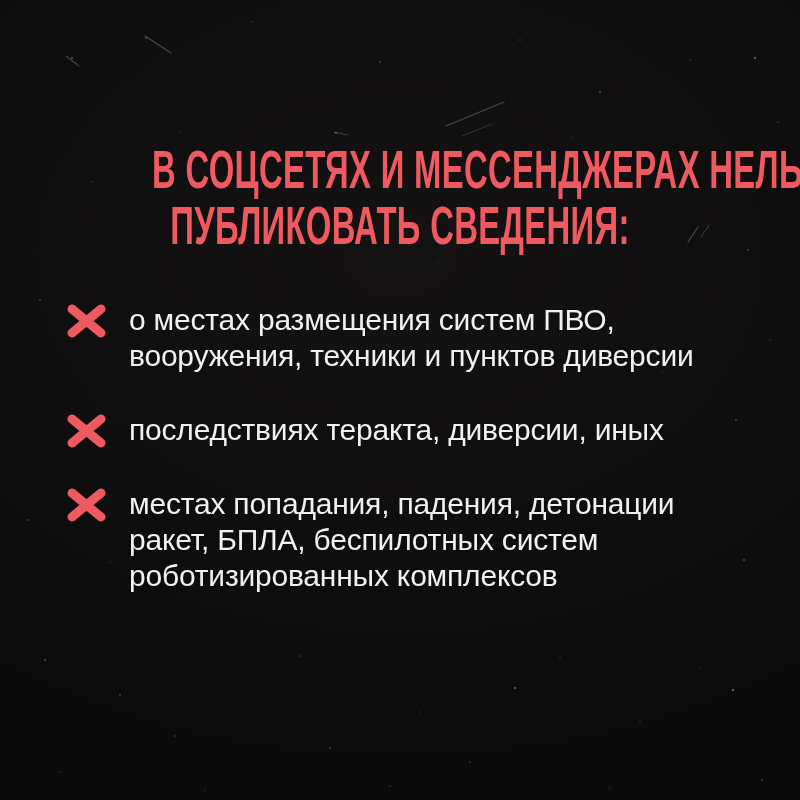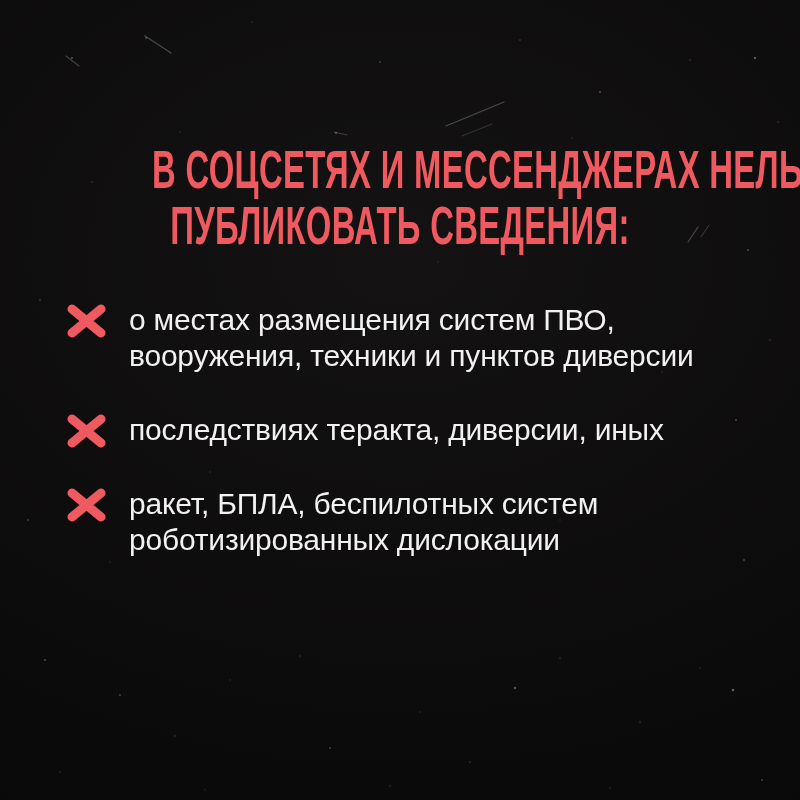--- a/index.html
+++ b/index.html
@@ -158,19 +158,20 @@
       </div>
     </li>
 
     <li class="item">
       <span class="x-icon">
         <svg width="41" height="34" viewBox="0 0 41 34">
           <path d="M6 5 L35 29 M35 5 L6 29" stroke="#ef5a61" stroke-width="9" stroke-linecap="round" fill="none"></path>
         </svg>
       </span>
       <div class="item-lines">
+        <div class="item-line">местах попадания, падения, детонации</div>
         <div class="item-line">ракет, БПЛА, беспилотных систем</div>
-        <div class="item-line">роботизированных дислокации</div>
+        <div class="item-line">роботизированных комплексов</div>
       </div>
     </li>
 
   </ul>
 </div>
 
 </body></html>

